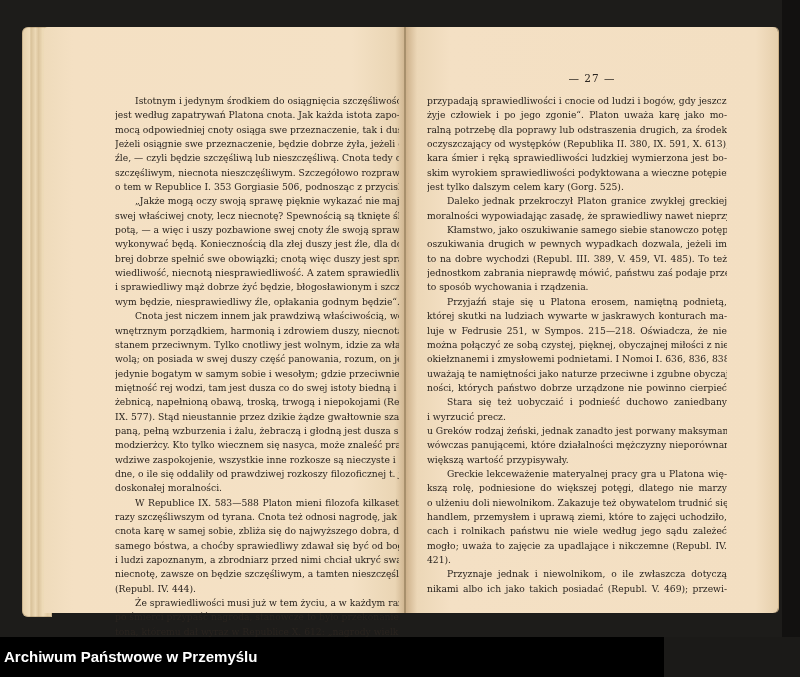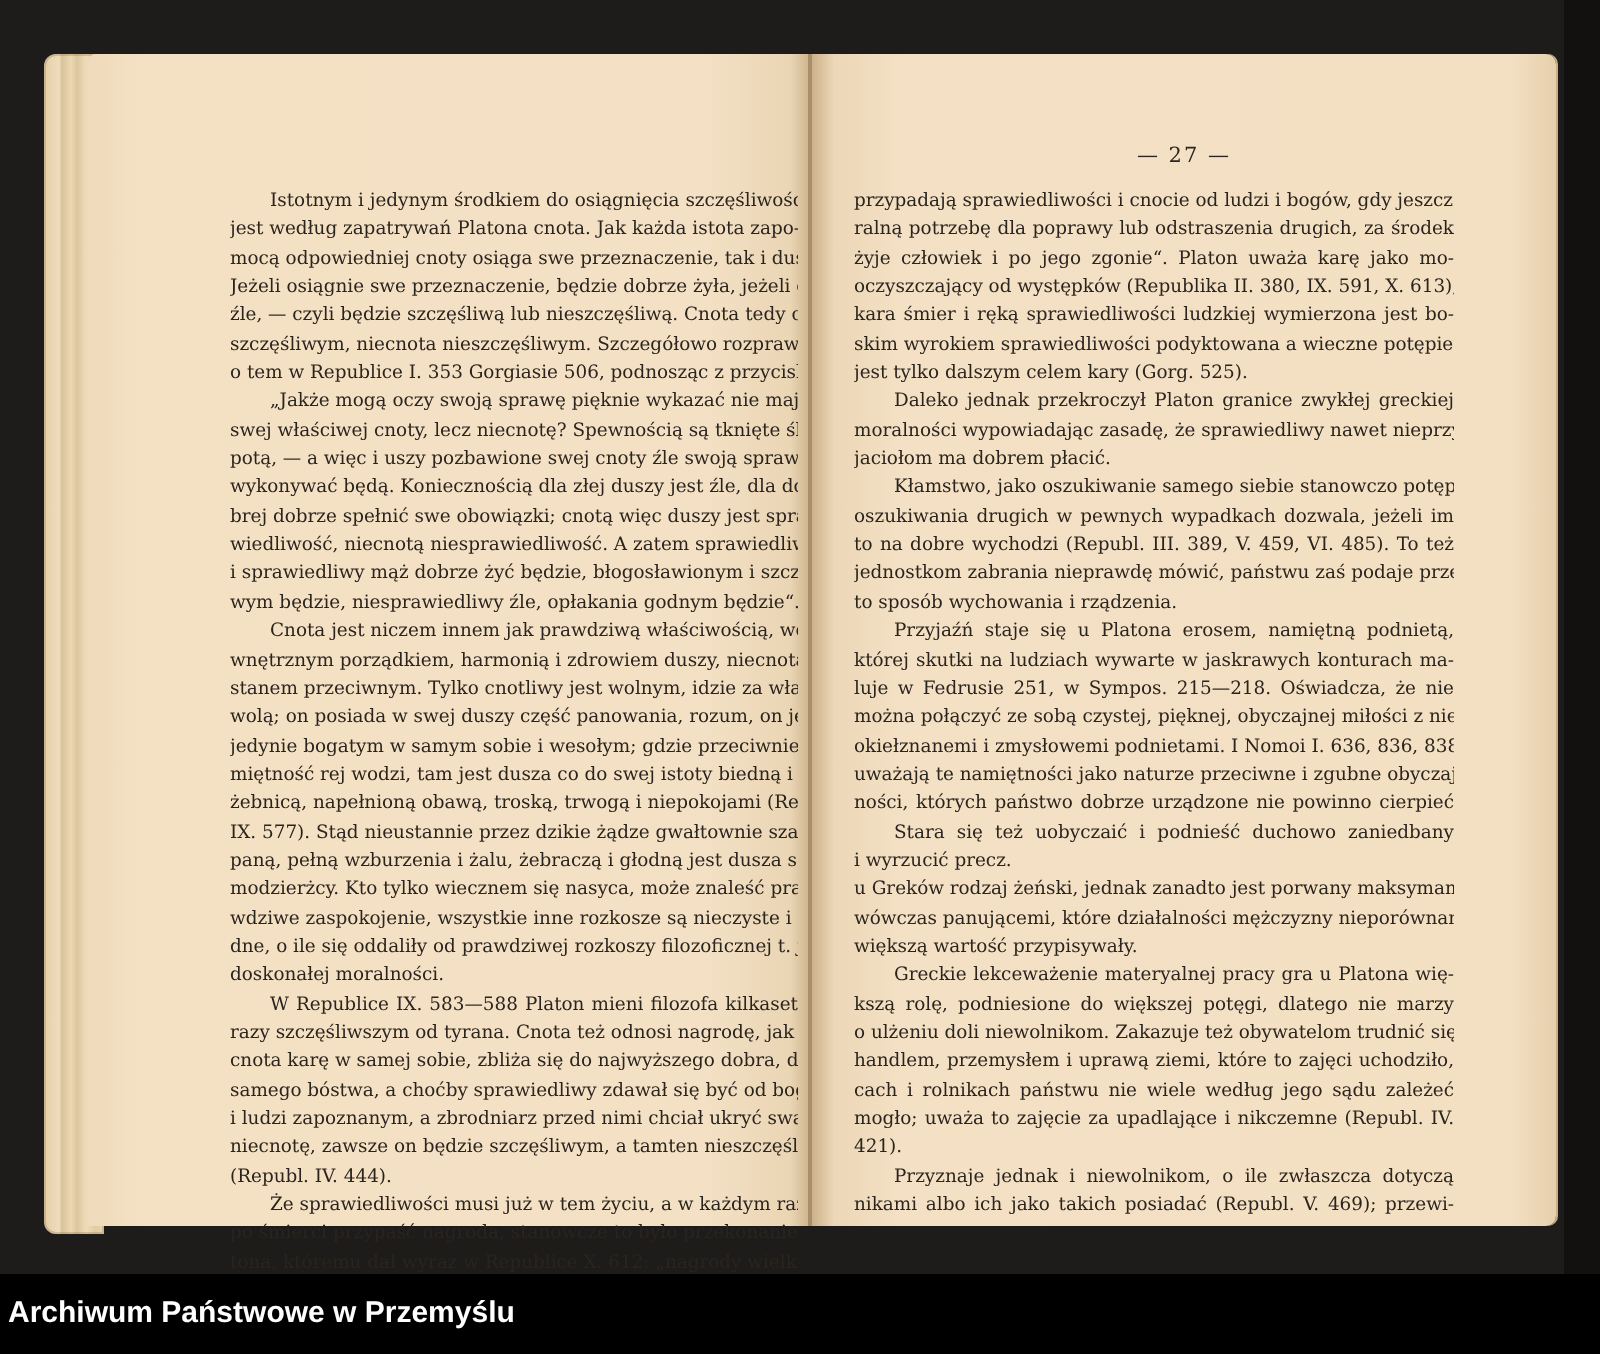--- a/index.html
+++ b/index.html
@@ -53,21 +53,21 @@
       position: absolute; top: 67px;
       font-size: 9.2px; line-height: 14.35px; color: #2a241f;
       text-align: justify;
     }
     .page-left .text-block { left: 71px; width: 284px; }
     .page-right .text-block { left: 21px; width: 300px; }
     .line { display: block; white-space: nowrap; text-align-last: justify; height: 14.35px; overflow: hidden; }
     .line.indent { padding-left: 20px; }
     .line.last { text-align-last: left; }
     .footer {
-      position: absolute; left: 0; top: 637px; width: 800px; height: 40px;
+      position: absolute; left: 0; top: 637px; width: 664px; height: 40px;
       background: #000000;
     }
     .footer-title {
       position: absolute; left: 4px; top: 11px;
       font-family: "Liberation Sans", sans-serif; font-weight: bold;
       font-size: 15px; color: #ffffff;
     }
   </style>
 </head>
 <body>
@@ -118,29 +118,28 @@
         <span class="line">tona, któremu dał wyraz w Republice X. 612: „nagrody wielkie</span>
       </div>
   </div>
 
   <div class="gutter"></div>
 
   <div class="page page-right">
     <div class="page-number">— 27 —</div>
     <div class="text-block" id="right-text">
         <span class="line">przypadają sprawiedliwości i cnocie od ludzi i bogów, gdy jeszcze</span>
+        <span class="line">żyje człowiek i po jego zgonie“. Platon uważa karę jako mo-</span>
         <span class="line">ralną potrzebę dla poprawy lub odstraszenia drugich, za środek</span>
-        <span class="line">żyje człowiek i po jego zgonie“. Platon uważa karę jako mo-</span>
         <span class="line">oczyszczający od występków (Republika II. 380, IX. 591, X. 613);</span>
         <span class="line">kara śmier i ręką sprawiedliwości ludzkiej wymierzona jest bo-</span>
         <span class="line">skim wyrokiem sprawiedliwości podyktowana a wieczne potępienie</span>
         <span class="line last">jest tylko dalszym celem kary (Gorg. 525).</span>
         <span class="line indent">Daleko jednak przekroczył Platon granice zwykłej greckiej</span>
         <span class="line">moralności wypowiadając zasadę, że sprawiedliwy nawet nieprzy-</span>
-        <span class="line last">jaciołom ma dobrem płacić.</span>
         <span class="line indent">Kłamstwo, jako oszukiwanie samego siebie stanowczo potępia</span>
         <span class="line">oszukiwania drugich w pewnych wypadkach dozwala, jeżeli im</span>
         <span class="line">to na dobre wychodzi (Republ. III. 389, V. 459, VI. 485). To też</span>
         <span class="line">jednostkom zabrania nieprawdę mówić, państwu zaś podaje przez</span>
         <span class="line last">to sposób wychowania i rządzenia.</span>
         <span class="line indent">Przyjaźń staje się u Platona erosem, namiętną podnietą,</span>
         <span class="line">której skutki na ludziach wywarte w jaskrawych konturach ma-</span>
         <span class="line">luje w Fedrusie 251, w Sympos. 215—218. Oświadcza, że nie</span>
         <span class="line">można połączyć ze sobą czystej, pięknej, obyczajnej miłości z nie-</span>
         <span class="line">okiełznanemi i zmysłowemi podnietami. I Nomoi I. 636, 836, 838,</span>

